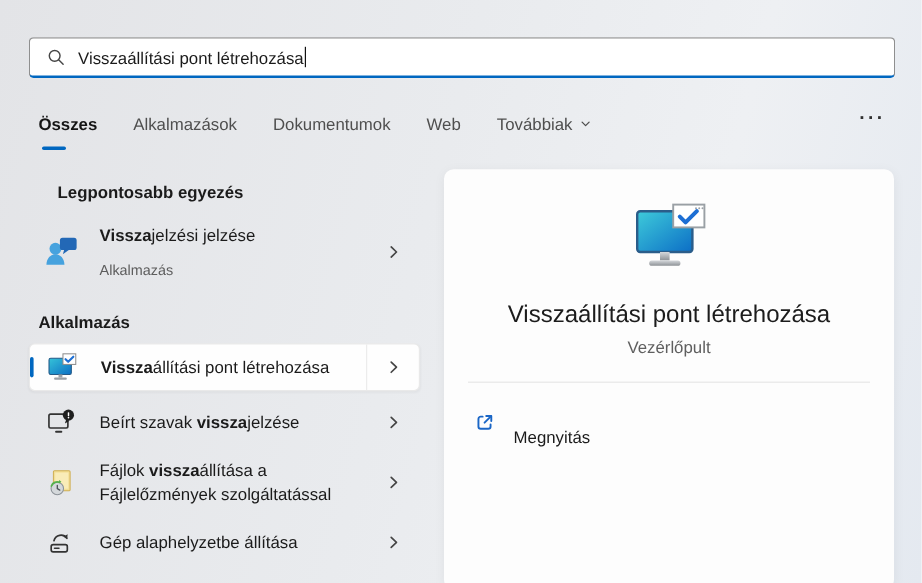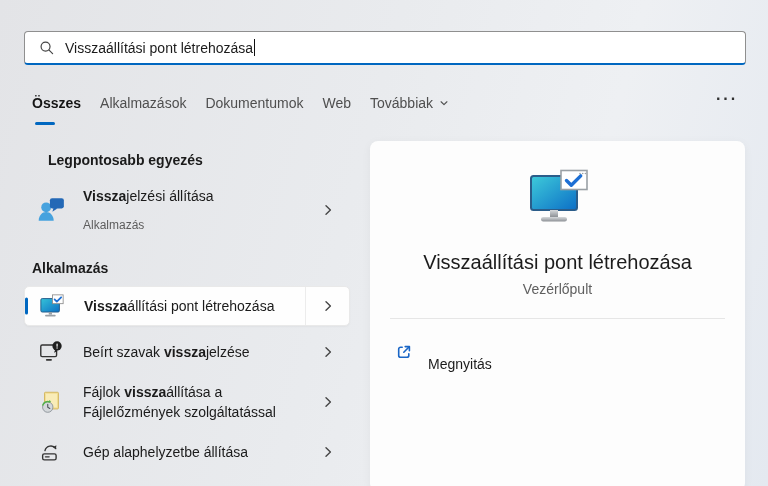--- a/index.html
+++ b/index.html
@@ -15,21 +15,21 @@
   .search-box {
     position:absolute; left:24px; top:31px; width:722px; height:34px;
     background:#ffffff; border:1px solid #8f8f8f; border-bottom:2px solid #0067c0;
     border-radius:4px; display:flex; align-items:center; padding:0 10px;
   }
   .search-box .mag { width:16px; height:16px; margin:0 10px 0 4px; flex:none; }
   .search-text { font-size:14px; color:#1b1b1b; white-space:nowrap; }
   .caret { width:1px; height:17px; background:#111; margin-left:1px; }
 
   
-  .tabs { position:absolute; left:32px; top:95px; display:flex; gap:19px; align-items:center; }
+  .tabs { position:absolute; left:32px; top:95px; display:flex; gap:30px; align-items:center; }
   .tab { font-size:14px; color:#4f4f4f; cursor:default; position:relative; padding-bottom:14px; }
   .tab.selected { color:#151515; font-weight:700; }
   .tab.selected::after {
     content:""; position:absolute; left:3px; bottom:0; width:20px; height:3px;
     border-radius:2px; background:#0067c0;
   }
   .tab .chev-down { display:inline-block; margin-left:6px; }
   .overflow-btn {
     position:absolute; right:26px; top:90px; font-size:16px; letter-spacing:2px;
     color:#303030; font-weight:700; padding:4px; line-height:10px;
@@ -121,21 +121,21 @@
   <div class="section-header hdr-best">Legpontosabb egyezés</div>
 
   <div class="best-match">
     <svg class="bm-icon" viewBox="0 0 28 28">
       <circle cx="9.5" cy="11.5" r="4.6" fill="#46a2de"></circle>
       <path d="M2.5 24c0-5 3.3-8.2 7-8.2s7 3.2 7 8.2z" fill="#46a2de"></path>
       <rect x="13" y="3" width="13" height="9.5" rx="2" fill="#2368b6"></rect>
       <path d="M16.5 11.5l-1.2 4.2 4.6-3.2z" fill="#2368b6"></path>
     </svg>
     <div class="bm-text">
-      <div class="bm-title"><b>Vissza</b><span>jelzési állítása</span></div>
+      <div class="bm-title"><b>Vissza</b><span>jelzési jelzése</span></div>
       <div class="bm-sub">Alkalmazás</div>
     </div>
     <div class="chev-area">
       <svg width="12" height="12" viewBox="0 0 12 12">
           <path d="M4 1.8l4.4 4.2L4 10.2" fill="none" stroke="#454545" stroke-width="1.4" stroke-linecap="round" stroke-linejoin="round"></path>
         </svg>
     </div>
   </div>
 
   <div class="section-header hdr-settings">Alkalmazás</div>

